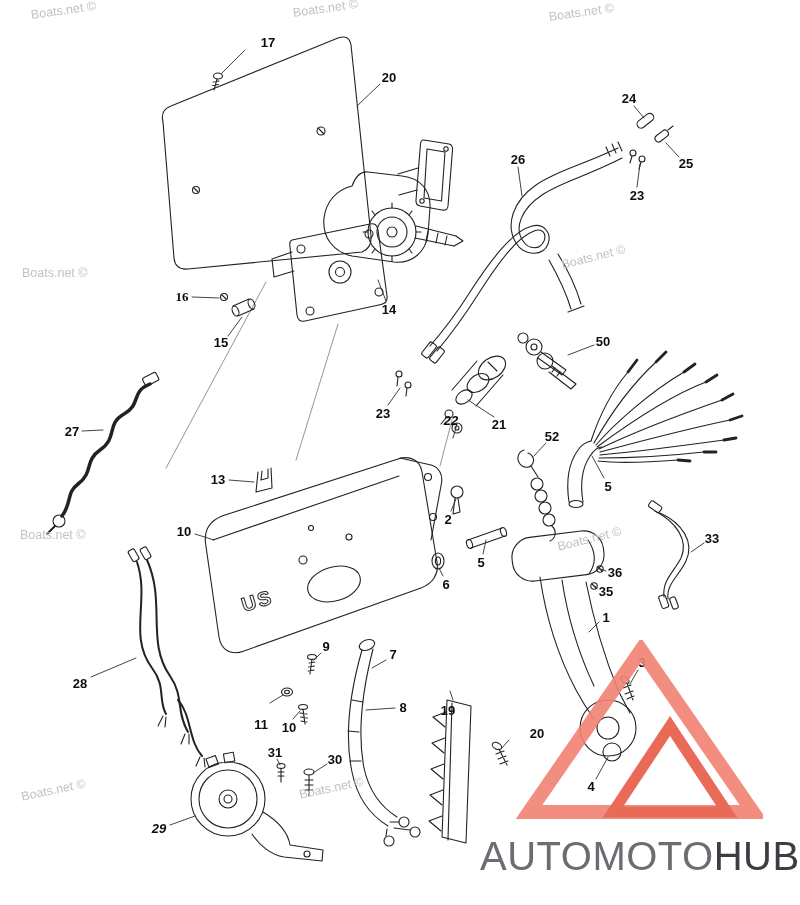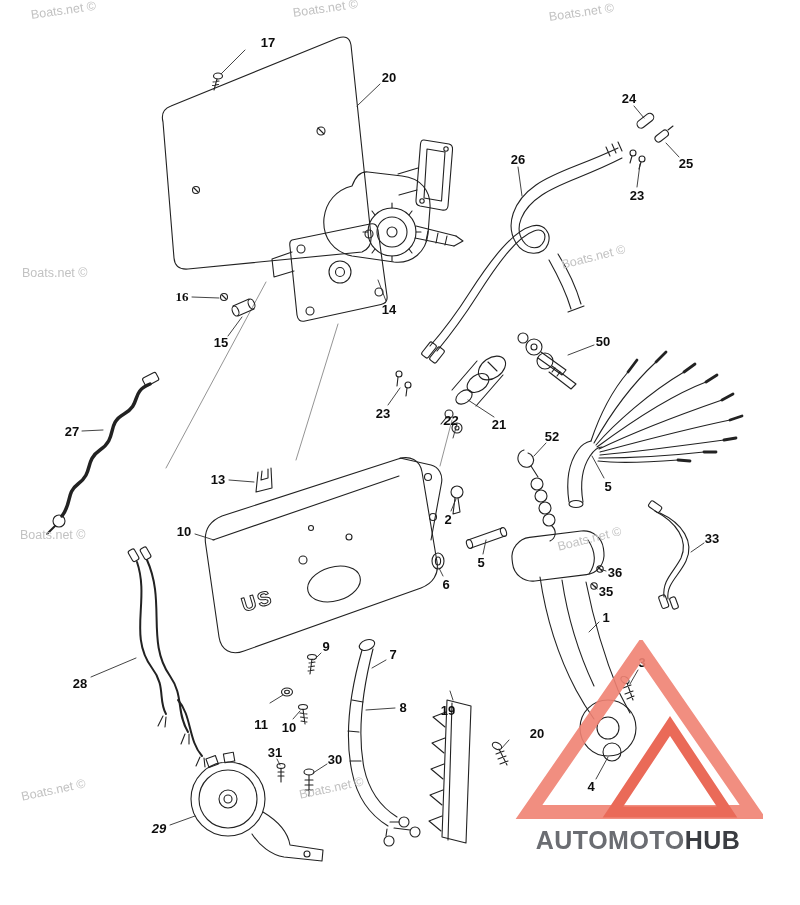--- a/index.html
+++ b/index.html
@@ -18,21 +18,21 @@
   .wm {
     position:absolute; color:#c2c2c2; font-size:12.5px; white-space:nowrap;
     transform-origin:left top; user-select:none;
   }
   .callout {
     position:absolute; transform:translate(-50%,-50%);
     font:bold 13px "Liberation Sans",sans-serif; color:#0d0d0d;
   }
   .logo { position:absolute; left:480px; top:640px; width:316px; text-align:center; }
   .logo svg { display:block; margin:0 auto; opacity:0.9; }
-  .logo-text { margin-top:6px; font-weight:bold; font-size:25px; letter-spacing:0.5px; white-space:nowrap; }
+  .logo-text { margin-top:14px; font-weight:normal; font-size:40px; letter-spacing:0.5px; white-space:nowrap; }
 </style>
 </head>
 <body>
 
 <div class="stage">
 
   <svg class="art" width="800" height="905" viewBox="0 0 800 905">
 
     <g>
       <path class="thin" d="M266 282 L166 468"></path>

